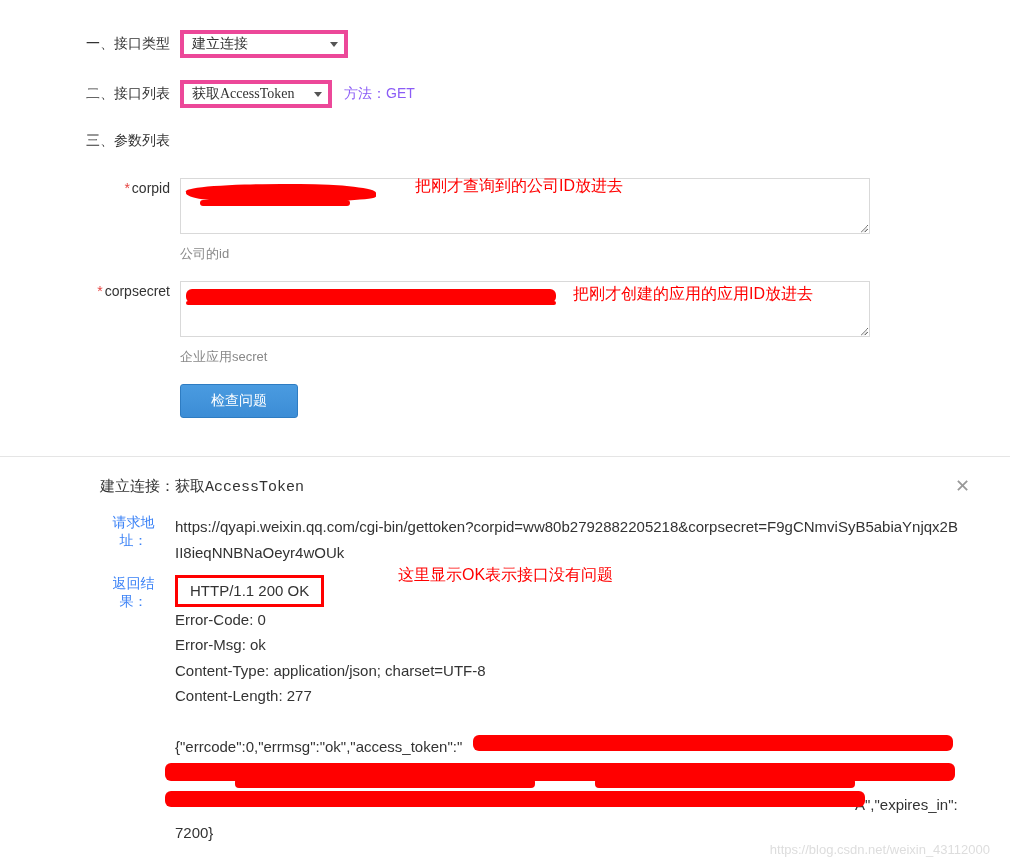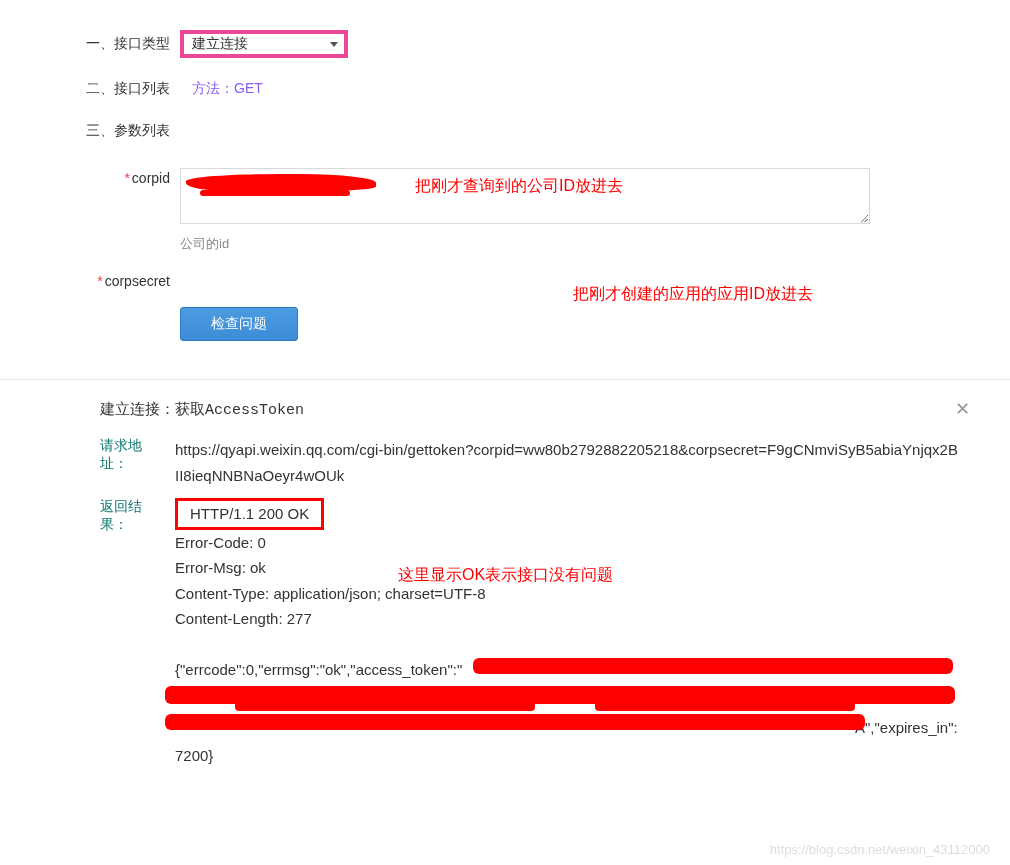--- a/index.html
+++ b/index.html
@@ -90,22 +90,22 @@
       cursor: pointer;
     }
     .result-title { font-size: 15px; color: #333; margin-bottom: 18px; font-family: Liberation Mono, monospace; }
     .result-row {
       display: flex;
       align-items: flex-start;
       margin-bottom: 10px;
     }
     .result-label {
       width: 75px;
-      text-align: left;
-      color: #0f766e;
+      text-align: center;
+      color: #3b82f6;
       font-size: 14px;
       padding-right: 8px;
       flex-shrink: 0;
     }
     .result-content {
       flex: 1;
       color: #333;
       font-size: 15px;
       line-height: 1.7;
       word-break: break-all;
@@ -160,20 +160,23 @@
 <div class="form-area">
   <div class="form-row inline">
     <div class="label-col inline">一、接口类型</div>
     <div class="select">
         <span>建立连接</span>
       </div>
   </div>
 
   <div class="form-row inline">
     <div class="label-col inline">二、接口列表</div>
+    <div class="select sm">
+        <span>获取AccessToken</span>
+      </div>
     <span class="method-text">方法：GET</span>
   </div>
 
   <div class="form-row" style="margin-bottom:28px">
     <div class="label-col">三、参数列表</div>
   </div>
 
   <div class="form-row">
     <div class="label-col"><span class="req">*</span><span>corpid</span></div>
     <div>
@@ -182,20 +185,29 @@
         <div class="resize-handle"></div>
         <div class="scribble" style="left:6px; top:6px; width:190px; height:18px;"></div>
         <div class="scribble-strip" style="left:20px; top:22px; width:150px; height:6px;"></div>
       </div>
       <div class="hint">公司的id</div>
     </div>
   </div>
 
   <div class="form-row">
     <div class="label-col"><span class="req">*</span><span>corpsecret</span></div>
+    <div>
+      <div class="ta-wrap">
+        <textarea class="textarea" style=""></textarea>
+        <div class="resize-handle"></div>
+        <div class="scribble-strip" style="left:6px; top:8px; width:370px; height:14px; border-radius:6px;"></div>
+        <div class="scribble-strip" style="left:6px; top:20px; width:370px; height:4px;"></div>
+      </div>
+      <div class="hint">企业应用secret</div>
+    </div>
   </div>
 
   <div class="form-row">
     <div class="label-col"></div>
     <button class="btn-primary">检查问题</button>
   </div>
 </div>
 
 <div class="divider"></div>
 

